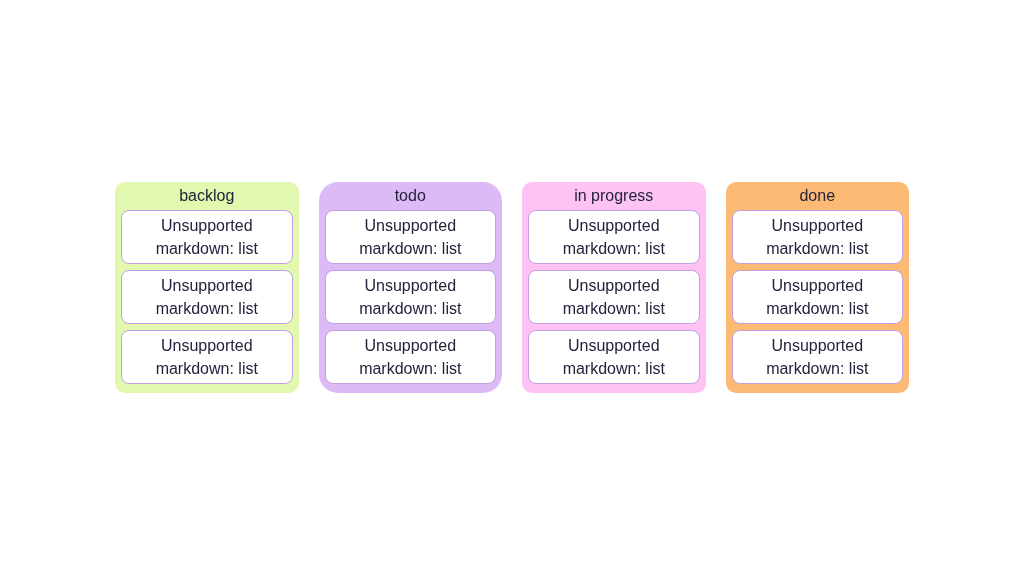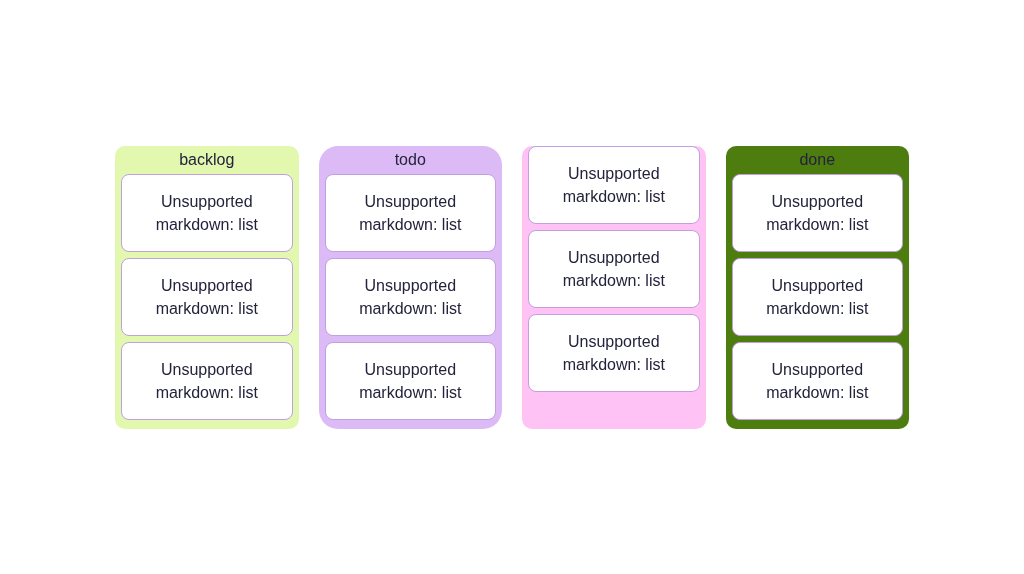--- a/index.html
+++ b/index.html
@@ -33,21 +33,21 @@
     height: 28px;
     line-height: 28px;
     text-align: center;
     font-size: 16px;
     color: var(--text-color, #23233c);
   }
   .card {
     background: var(--card-bg, #ffffff);
     border: 1px solid var(--card-border, #c0a0e0);
     border-radius: 8px;
-    height: 78px;
+    height: 54px;
     box-sizing: border-box;
     display: flex;
     align-items: center;
     justify-content: center;
     margin-bottom: 6px;
   }
   .card:last-child {
     margin-bottom: 0;
   }
   .card-text {
@@ -89,35 +89,36 @@
       <span class="card-text">Unsupported
 markdown: list</span>
     </div>
     <div class="card">
       <span class="card-text">Unsupported
 markdown: list</span>
     </div>
   </section>
 
   <section class="column" style="background: rgb(254, 194, 244);">
+    <header class="col-title">in progress</header>
     <div class="card">
       <span class="card-text">Unsupported
 markdown: list</span>
     </div>
     <div class="card">
       <span class="card-text">Unsupported
 markdown: list</span>
     </div>
     <div class="card">
       <span class="card-text">Unsupported
 markdown: list</span>
     </div>
   </section>
 
-  <section class="column" style="background: #4d7c0f;">
+  <section class="column" style="background: #fdba74;">
     <header class="col-title">done</header>
     <div class="card">
       <span class="card-text">Unsupported
 markdown: list</span>
     </div>
     <div class="card">
       <span class="card-text">Unsupported
 markdown: list</span>
     </div>
     <div class="card">

